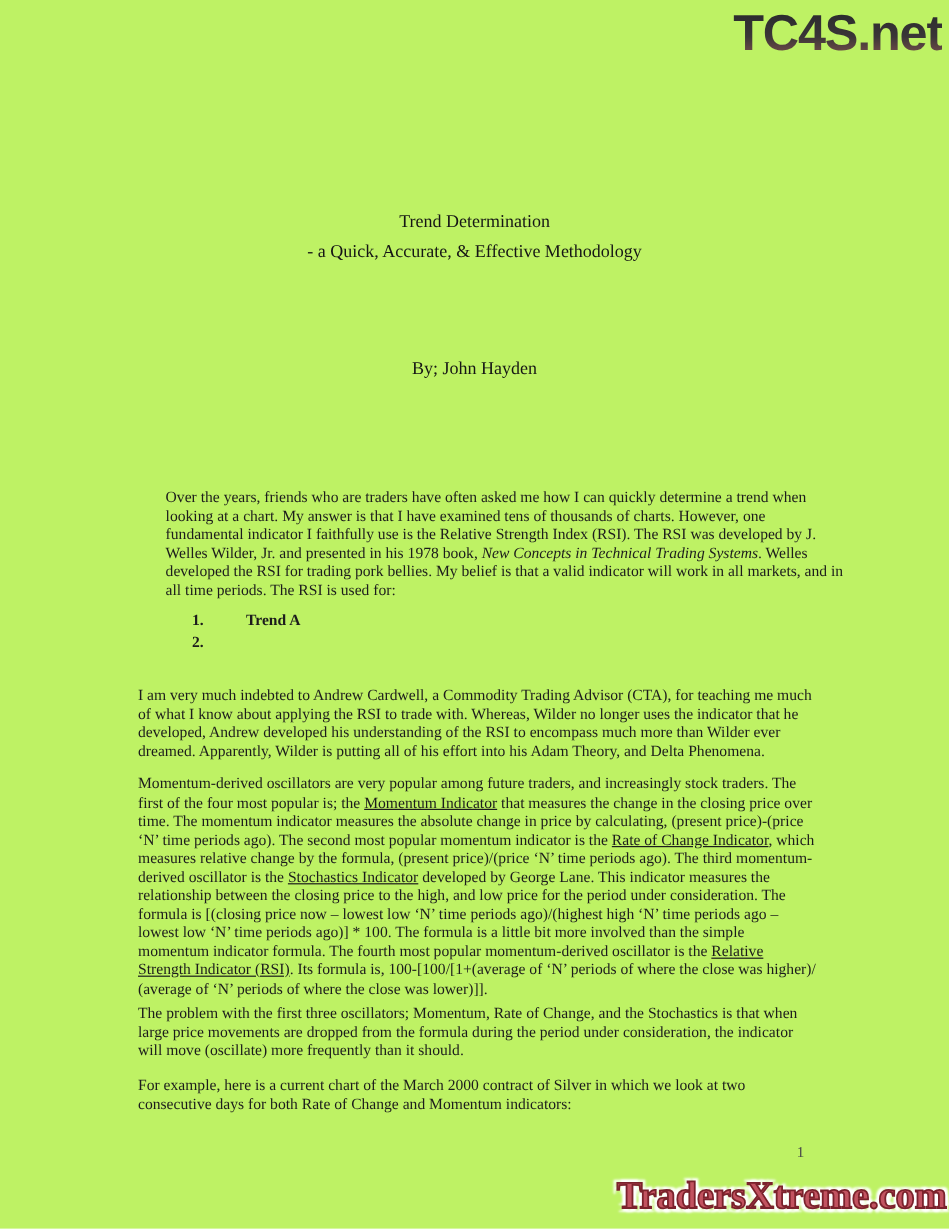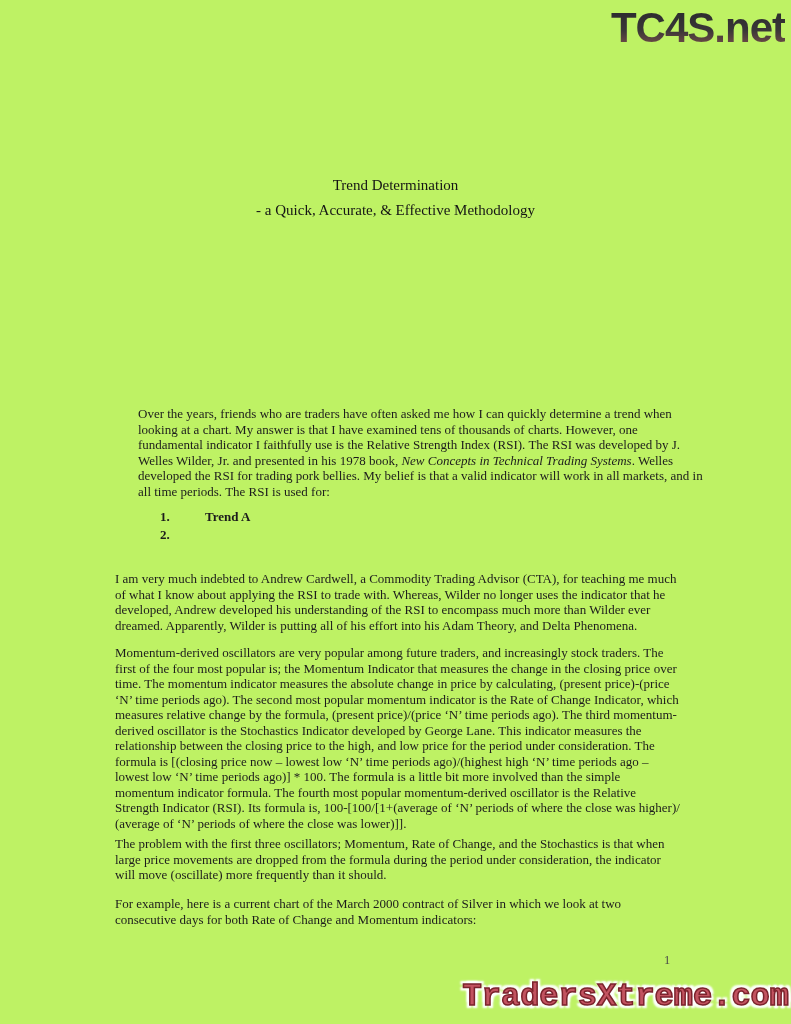--- a/index.html
+++ b/index.html
@@ -61,21 +61,21 @@
     line-height: 15.5px;
     text-align: left;
     color: #1c1c1c;
   }
   .p1 { top: 406px; margin-left: 23px; }
   .p2 { top: 571px; }
   .p3 { top: 645px; }
   .p4 { top: 836px; }
   .p5 { top: 896px; }
   .seg-i { font-style: italic; }
-  .seg-u { }
+  .seg-u { text-decoration: underline; }
 
   
   .uses-list {
     position: absolute;
     left: 115px;
     top: 509px;
     width: 567px;
     font-size: 13px;
   }
   .uses-list .li {
@@ -105,21 +105,21 @@
       -2px -2px 0 #ffffff, 2px -2px 0 #ffffff, -2px 2px 0 #ffffff, 2px 2px 0 #ffffff,
       -3px 0 1px #f2f2f2, 3px 0 1px #f2f2f2, 0 -3px 1px #f2f2f2, 0 3px 2px #e8e8e8,
       1px 1px 0 #8e0f1a;
   }
 
   
   .badge-bottom {
     position: absolute;
     right: 2px;
     top: 978px;
-    font-family: Liberation Mono, monospace;
+    font-family: Liberation Serif, serif;
     font-weight: bold;
     font-size: 32px;
     letter-spacing: 0px;
     color: #c25360;
     -webkit-text-stroke: 1.5px #7b222c;
     text-shadow:
       -3px -3px 2px #ffffff, 3px -3px 2px #ffffff, -3px 3px 2px #ffffff, 3px 3px 2px #ffffff,
       0 0 4px #ffffff;
   }
 
@@ -137,20 +137,21 @@
 
 <div class="page">
 
   <div class="logo-top">TC4S.net</div>
 
   <div class="title">
     <div>Trend Determination</div>
     <div>- a Quick, Accurate, &amp; Effective Methodology</div>
   </div>
 
+  <div class="byline">By; John Hayden</div>
 
   <div class="para p1"><span>Over the years, friends who are traders have often asked me how I can quickly determine a trend when looking at a chart. My answer is that I have examined tens of thousands of charts. However, one fundamental indicator I faithfully use is the Relative Strength Index (RSI). The RSI was developed by J. Welles Wilder, Jr. and presented in his 1978 book, </span><span class="seg-i">New Concepts in Technical Trading Systems</span><span>. Welles developed the RSI for trading pork bellies. My belief is that a valid indicator will work in all markets, and in all time periods.  The RSI is used for:</span></div>
 
   <div class="uses-list">
     <div class="li">
       <span class="num">1.</span>
       <span class="item-text"><span class="bold">Trend A</span><span></span></span>
     </div>
     <div class="li">
       <span class="num">2.</span>

